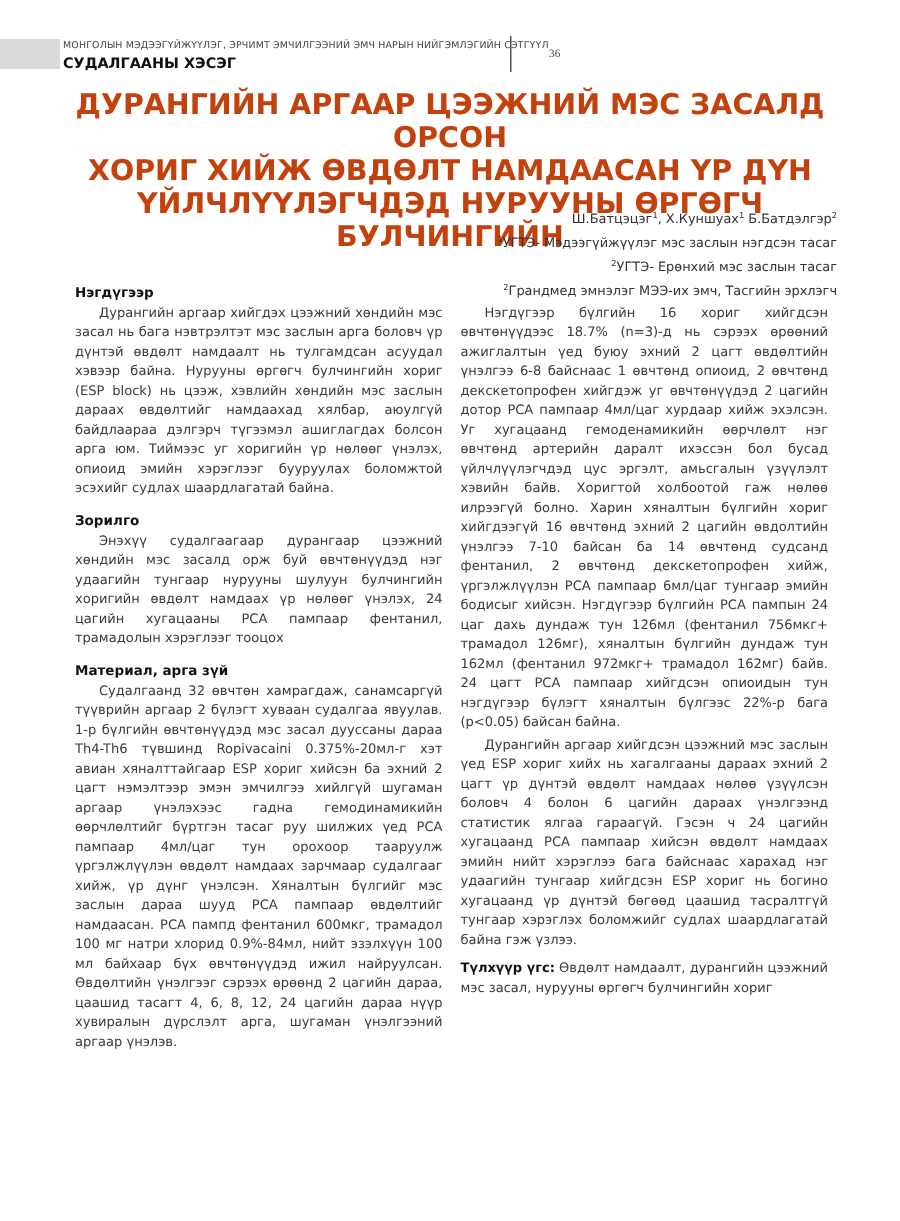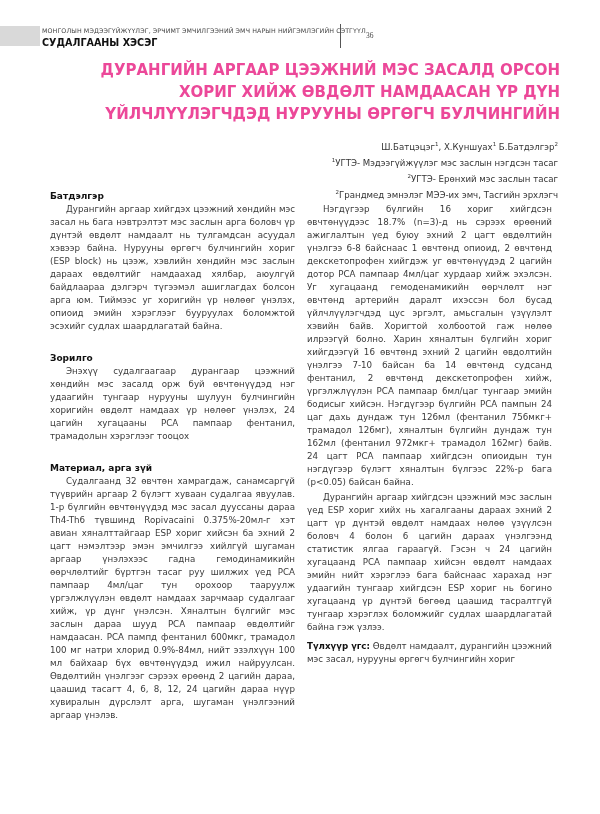--- a/index.html
+++ b/index.html
@@ -6,32 +6,32 @@
     body {
       width: 600px; height: 814px; background: #ffffff; position: relative;
       font-family: "DejaVu Sans", sans-serif; color: #333333; overflow: hidden;
     }
     .hdr-block { position: absolute; left: 0; top: 26px; width: 40px; height: 20px; background: #d9d9d9; }
     .hdr-journal { position: absolute; left: 42px; top: 27px; font-size: 6.3px; color: #444; letter-spacing: 0.1px; white-space: nowrap; }
     .hdr-section { position: absolute; left: 42px; top: 37px; font-size: 9.6px; font-weight: bold; color: #111; white-space: nowrap; }
     .hdr-divider { position: absolute; left: 340px; top: 24px; width: 1px; height: 24px; background: #555; }
     .hdr-page { position: absolute; left: 366px; top: 31px; font-size: 7.5px; color: #444; font-family: Liberation Serif, serif; }
 
-    .title { position: absolute; left: 40px; top: 59px; width: 520px; text-align: right; font-weight: bold; font-size: 15px; line-height: 22px; color: #ec4899; }
+    .title { position: absolute; left: 40px; top: 59px; width: 520px; text-align: center; font-weight: bold; font-size: 19px; line-height: 22px; color: #c2410c; }
     .authors { position: absolute; right: 42px; top: 138px; text-align: right; font-size: 8.6px; line-height: 13px; color: #333; }
     .authors sup { font-size: 5.5px; }
 
     .col { position: absolute; top: 190px; width: 245px; font-size: 8.7px; line-height: 13px; color: #3a3a3a; }
     .col.left { left: 50px; }
     .col.right { left: 307px; }
     .sec-h { font-weight: bold; color: #111; font-size: 9px; margin: 0; line-height: 13px; }
     .para { text-align: justify; text-indent: 16px; margin: 0 0 2px 0; }
     .kw { text-align: justify; margin-top: 6px; }
     .kw-label { font-weight: bold; color: #111; }
-    .mt6 { margin-top: 19px; }
+    .mt6 { margin-top: 9px; }
   </style>
 </head>
 <body>
 
 <div>
   <div class="hdr-block"></div>
   <div class="hdr-journal">МОНГОЛЫН МЭДЭЭГҮЙЖҮҮЛЭГ, ЭРЧИМТ ЭМЧИЛГЭЭНИЙ ЭМЧ НАРЫН НИЙГЭМЛЭГИЙН СЭТГҮҮЛ</div>
   <div class="hdr-section">СУДАЛГААНЫ ХЭСЭГ</div>
   <div class="hdr-divider"></div>
   <div class="hdr-page">36</div>
@@ -46,21 +46,21 @@
 <div class="authors">
   <div>
     <span>Ш.Батцэцэг</span><sup>1</sup><span>, </span><span>Х.Куншуах</span><sup>1</sup><span> </span><span>Б.Батдэлгэр</span><sup>2</sup>
   </div>
   <div><sup>1</sup><span>УГТЭ- Мэдээгүйжүүлэг мэс заслын нэгдсэн тасаг</span></div>
   <div><sup>2</sup><span>УГТЭ- Ерөнхий мэс заслын тасаг</span></div>
   <div><sup>2</sup><span>Грандмед эмнэлэг МЭЭ-их эмч, Тасгийн эрхлэгч</span></div>
 </div>
 
 <div class="col left">
-  <div class="sec-h">Батдэлгэр</div>
+  <div class="sec-h">Нэгдүгээр</div>
   <p class="para">Дурангийн аргаар хийгдэх цээжний хөндийн мэс засал нь бага нэвтрэлтэт мэс заслын арга боловч үр дүнтэй өвдөлт намдаалт нь тулгамдсан асуудал хэвээр байна. Нурууны өргөгч булчингийн хориг (ESP block) нь цээж, хэвлийн хөндийн мэс заслын дараах өвдөлтийг намдаахад хялбар, аюулгүй байдлаараа дэлгэрч түгээмэл ашиглагдах болсон арга юм. Тиймээс уг хоригийн үр нөлөөг үнэлэх, опиоид эмийн хэрэглээг бууруулах боломжтой эсэхийг судлах шаардлагатай байна.</p>
   <div class="sec-h mt6">Зорилго</div>
   <p class="para">Энэхүү судалгаагаар дурангаар цээжний хөндийн мэс засалд орж буй өвчтөнүүдэд нэг удаагийн тунгаар нурууны шулуун булчингийн хоригийн өвдөлт намдаах үр нөлөөг үнэлэх, 24 цагийн хугацааны PCA пампаар фентанил, трамадолын хэрэглээг тооцох</p>
   <div class="sec-h mt6">Материал, арга зүй</div>
   <p class="para">Судалгаанд 32 өвчтөн хамрагдаж, санамсаргүй түүврийн аргаар 2 бүлэгт хуваан судалгаа явуулав. 1-р бүлгийн өвчтөнүүдэд мэс засал дууссаны дараа Th4-Th6 түвшинд Ropivacaini 0.375%-20мл-г хэт авиан хяналттайгаар ESP хориг хийсэн ба эхний 2 цагт нэмэлтээр эмэн эмчилгээ хийлгүй шугаман аргаар үнэлэхээс гадна гемодинамикийн өөрчлөлтийг бүртгэн тасаг руу шилжих үед PCA пампаар 4мл/цаг тун орохоор тааруулж үргэлжлүүлэн өвдөлт намдаах зарчмаар судалгааг хийж, үр дүнг үнэлсэн. Хяналтын бүлгийг мэс заслын дараа шууд PCA пампаар өвдөлтийг намдаасан. PCA пампд фентанил 600мкг, трамадол 100 мг натри хлорид 0.9%-84мл, нийт эзэлхүүн 100 мл байхаар бүх өвчтөнүүдэд ижил найруулсан. Өвдөлтийн үнэлгээг сэрээх өрөөнд 2 цагийн дараа, цаашид тасагт 4, 6, 8, 12, 24 цагийн дараа нүүр хувиралын дүрслэлт арга, шугаман үнэлгээний аргаар үнэлэв.</p>
 </div>
 
 <div class="col right" style="top:203px;">
   <p class="para">Нэгдүгээр бүлгийн 16 хориг хийгдсэн өвчтөнүүдээс 18.7% (n=3)-д нь сэрээх өрөөний ажиглалтын үед буюу эхний 2 цагт өвдөлтийн үнэлгээ 6-8 байснаас 1 өвчтөнд опиоид, 2 өвчтөнд декскетопрофен хийгдэж уг өвчтөнүүдэд 2 цагийн дотор PCA пампаар 4мл/цаг хурдаар хийж эхэлсэн. Уг хугацаанд гемоденамикийн өөрчлөлт нэг өвчтөнд артерийн даралт ихэссэн бол бусад үйлчлүүлэгчдэд цус эргэлт, амьсгалын үзүүлэлт хэвийн байв. Хоригтой холбоотой гаж нөлөө илрээгүй болно. Харин хяналтын бүлгийн хориг хийгдээгүй 16 өвчтөнд эхний 2 цагийн өвдолтийн үнэлгээ 7-10 байсан ба 14 өвчтөнд судсанд фентанил, 2 өвчтөнд декскетопрофен хийж, үргэлжлүүлэн PCA пампаар 6мл/цаг тунгаар эмийн бодисыг хийсэн. Нэгдүгээр бүлгийн PCA пампын 24 цаг дахь дундаж тун 126мл (фентанил 756мкг+ трамадол 126мг), хяналтын бүлгийн дундаж тун 162мл (фентанил 972мкг+ трамадол 162мг) байв.  24 цагт PCA пампаар хийгдсэн опиоидын тун нэгдүгээр бүлэгт хяналтын бүлгээс 22%-р бага (p&lt;0.05) байсан байна.</p>
   <p class="para">Дурангийн аргаар хийгдсэн цээжний мэс заслын үед ESP хориг хийх нь хагалгааны дараах эхний 2 цагт үр дүнтэй өвдөлт намдаах нөлөө үзүүлсэн боловч 4 болон 6 цагийн дараах үнэлгээнд статистик ялгаа гараагүй. Гэсэн ч 24 цагийн хугацаанд PCA пампаар хийсэн өвдөлт намдаах эмийн нийт хэрэглээ бага байснаас харахад нэг удаагийн тунгаар хийгдсэн ESP хориг нь богино хугацаанд үр дүнтэй бөгөөд цаашид тасралтгүй тунгаар хэрэглэх боломжийг судлах шаардлагатай байна гэж үзлээ.</p>

